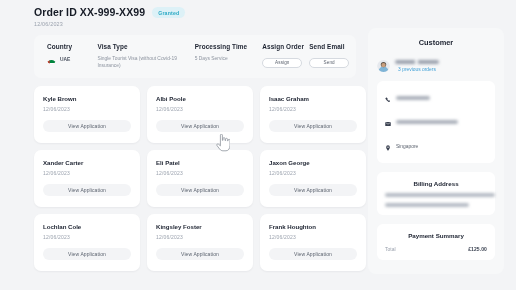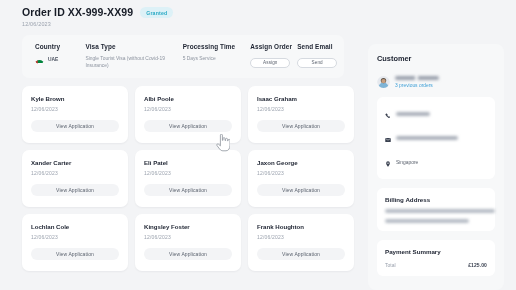--- a/index.html
+++ b/index.html
@@ -3,21 +3,21 @@
 <meta charset="utf-8">
 <style>
   * { box-sizing: border-box; margin: 0; padding: 0; }
   html, body {
     width: 516px; height: 290px;
     background: #f3f4f6;
     font-family: "Liberation Sans", sans-serif;
     color: #1f2430;
     overflow: hidden;
   }
-  .page { position: relative; width: 432px; height: 290px; padding: 6px 0 0 22px; }
+  .page { position: relative; width: 432px; height: 290px; padding: 6px 0 0 34px; }
 
   
   .hdr { display: flex; align-items: center; gap: 7px; }
   .hdr-title { font-size: 10.5px; font-weight: 700; letter-spacing: .1px; color: #161b26; }
   .badge {
     font-size: 5.2px; font-weight: 600; color: #2aa9c4;
     background: #ddf1f7; border-radius: 7px; padding: 2.4px 6px 2.2px;
     letter-spacing: .2px; position: relative; top: .5px;
   }
   .hdr-date { font-size: 5.4px; color: #9aa1ad; margin-top: 3px; letter-spacing: .2px; }
@@ -55,22 +55,22 @@
   .a-name { font-size: 6.1px; font-weight: 700; color: #1c2230; }
   .a-date { font-size: 5px; color: #9aa1ad; margin-top: 4px; letter-spacing: .2px; }
   .a-btn {
     margin: 8px auto 0; width: 88px; height: 12px; border-radius: 6px;
     background: #f3f4f6; display: flex; align-items: center; justify-content: center;
     font-size: 5px; color: #5c636f; letter-spacing: .1px;
   }
 
   
   .cust {
-    position: absolute; left: 368px; top: 44px; width: 136px; height: 246px;
-    background: #f7f8f9; border-radius: 8px; padding: 10px 9px 0;
+    position: absolute; left: 368px; top: 28px; width: 136px; height: 246px;
+    background: #f7f8f9; border-radius: 8px; padding: 10px 9px 0; text-align: center;
   }
   .cust-title { font-size: 7.4px; font-weight: 700; color: #1c2230; }
   .cust-id { display: flex; align-items: center; gap: 5px; margin-top: 12px; }
   .avatar { width: 13px; height: 13px; border-radius: 50%; overflow: hidden; flex: 0 0 13px; }
   .blur { filter: blur(1.7px); }
   .cname {
     height: 4.5px; width: 44px; border-radius: 2px;
     background: linear-gradient(90deg,#9aa1ad 0 46%, transparent 46% 52%, #9aa1ad 52% 100%);
   }
   .corders { font-size: 4.9px; color: #3e9fd6; margin-top: 2.5px; }

